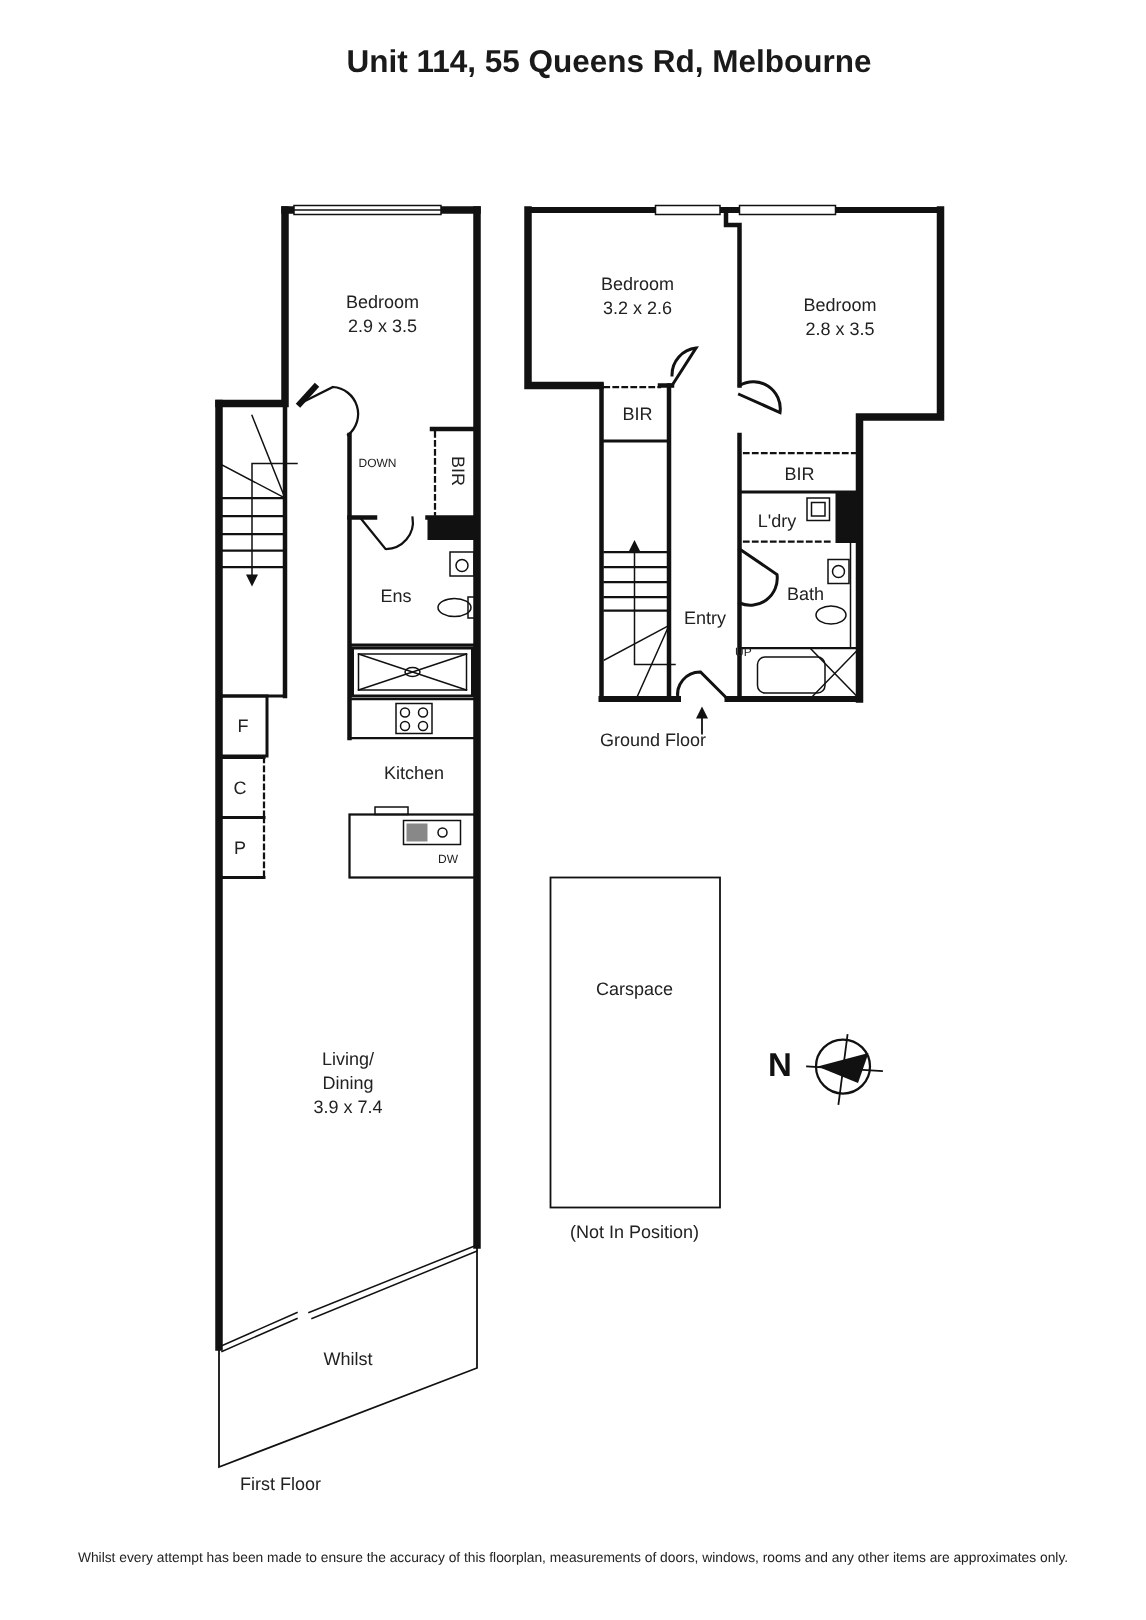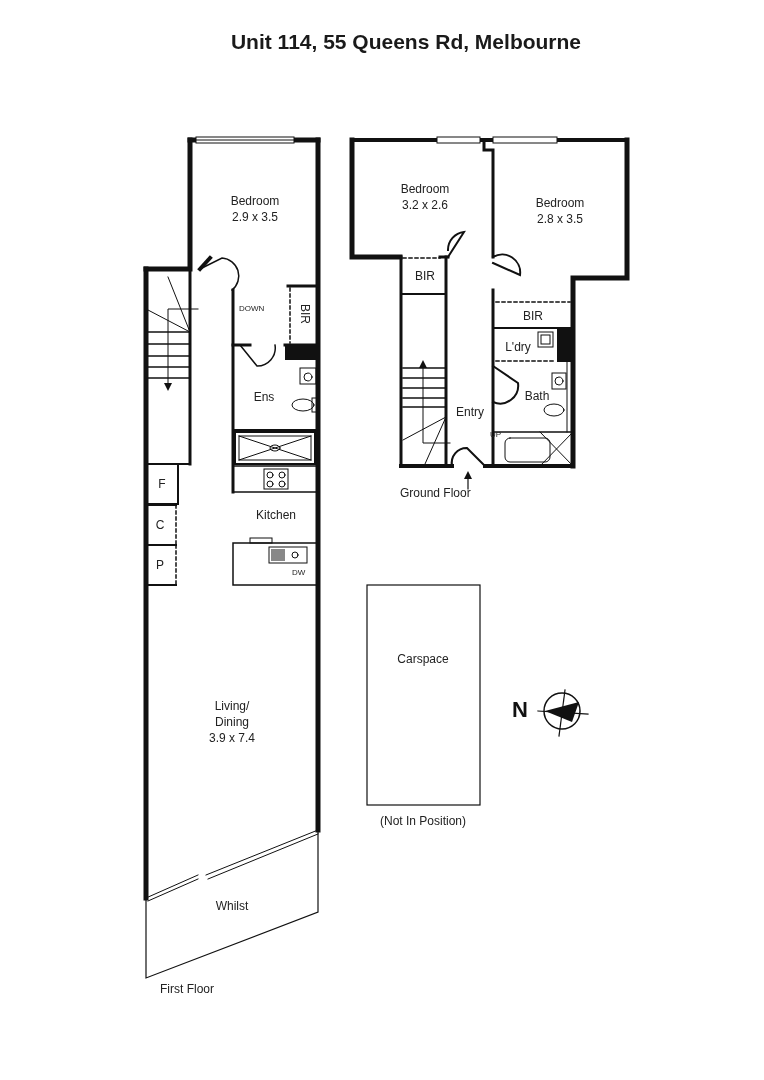--- a/index.html
+++ b/index.html
@@ -201,13 +201,14 @@
 <div class="lbl" style="left:451px;top:404px;width:38px;">Entry</div>
 <div class="lbl sm" style="left:450px;top:430px;">UP</div>
 <div class="lbl" style="left:400px;top:485px;">Ground Floor</div>
 
 <div class="lbl" style="left:383px;top:651px;width:80px;">Carspace</div>
 <div class="lbl" style="left:368px;top:813px;width:110px;">(Not In Position)</div>
 
 <div class="north">N</div>
 
 <div class="disclaimer">
+  <div>Whilst every attempt has been made to ensure the accuracy of this floorplan, measurements of doors, windows, rooms and any other items are approximates only.</div>
 </div>
 
 </body></html>

